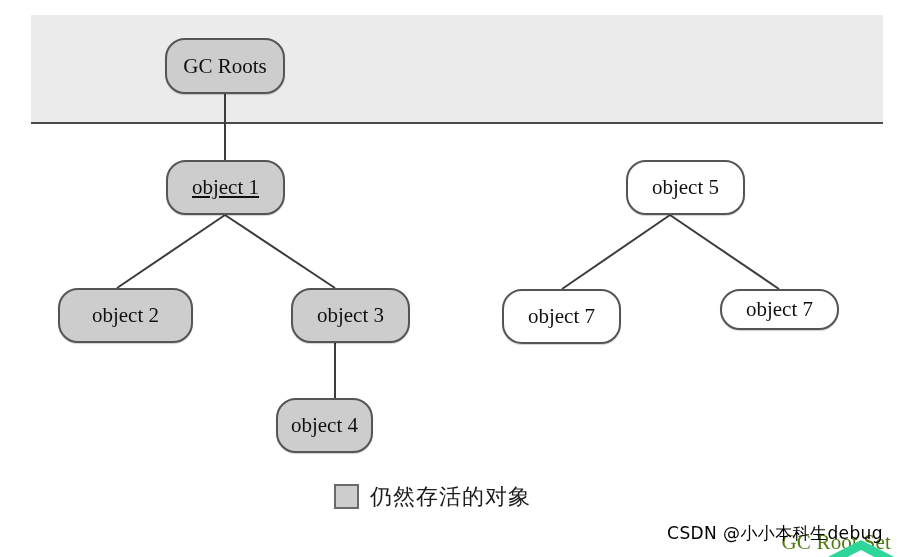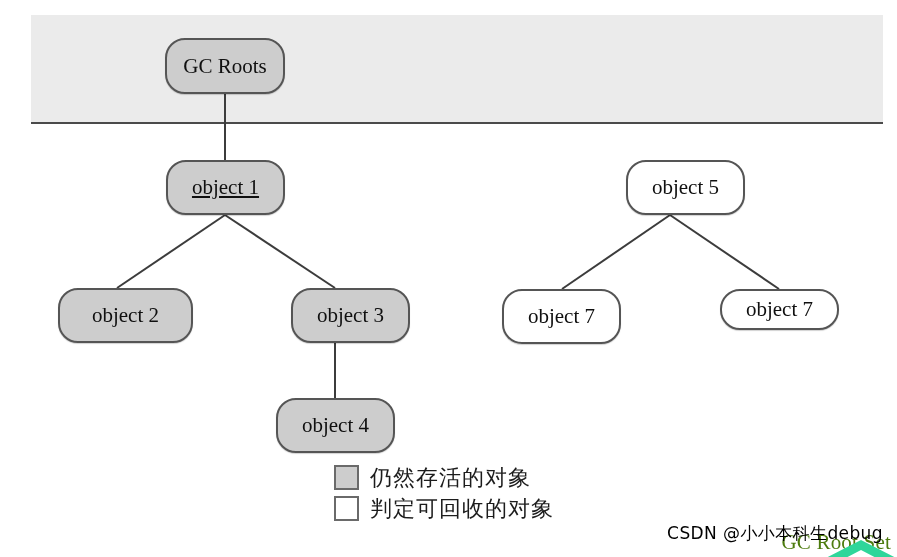--- a/index.html
+++ b/index.html
@@ -69,21 +69,21 @@
     top: 0;
     width: 897px;
     height: 557px;
     pointer-events: none;
   }
 
   
   .legend {
     position: absolute;
     left: 334px;
-    top: 462px;
+    top: 481px;
   }
   .legend-row {
     display: flex;
     align-items: center;
     height: 31px;
   }
   .swatch {
     box-sizing: border-box;
     width: 25px;
     height: 25px;
@@ -142,36 +142,32 @@
   </svg>
 
   <div class="node alive" style="left:165px; top:38px;  width:120px; height:56px;">GC Roots</div>
 
   <div class="node alive" style="left:166px; top:160px; width:119px; height:55px;text-decoration:underline;">object 1</div>
 
   <div class="node alive" style="left:58px;  top:288px; width:135px; height:55px;">object 2</div>
 
   <div class="node alive" style="left:276px; top:288px; width:119px; height:55px;margin-left:15px;">object 3</div>
 
-  <div class="node alive" style="left:276px; top:398px; width:119px; height:55px;">object 4</div>
+  <div class="node alive" style="left:276px; top:398px; width:97px; height:55px;">object 4</div>
 
   <div class="node dead" style="left:626px; top:160px; width:119px; height:55px;">object 5</div>
 
   <div class="node dead" style="left:502px; top:289px; width:119px; height:55px;">object 7</div>
 
   <div class="node dead" style="left:720px; top:289px; width:119px; height:41px;">object 7</div>
 
   <div class="legend">
     <div class="legend-row">
       <span class="swatch alive"></span>
       <span class="legend-text">仍然存活的对象</span>
-    </div>
-    <div class="legend-row">
-      <span class="swatch dead"></span>
-      <span class="legend-text">判定可回收的对象</span>
     </div>
   </div>
 
   <div class="watermark">CSDN @小小本科生debug</div>
   <div class="watermark-chevron">
     <svg width="86" height="22" viewBox="0 0 86 22" xmlns="http://www.w3.org/2000/svg">
       <polygon points="43,0 86,22 66,22 43,10 20,22 0,22" fill="#2fd69a"></polygon>
     </svg>
   </div>
 

